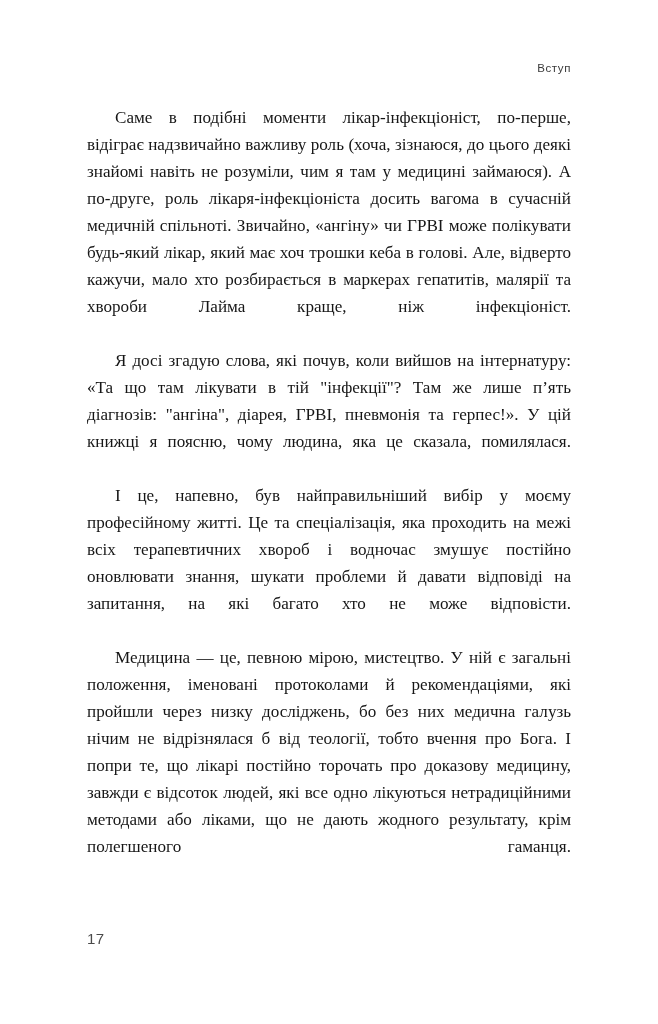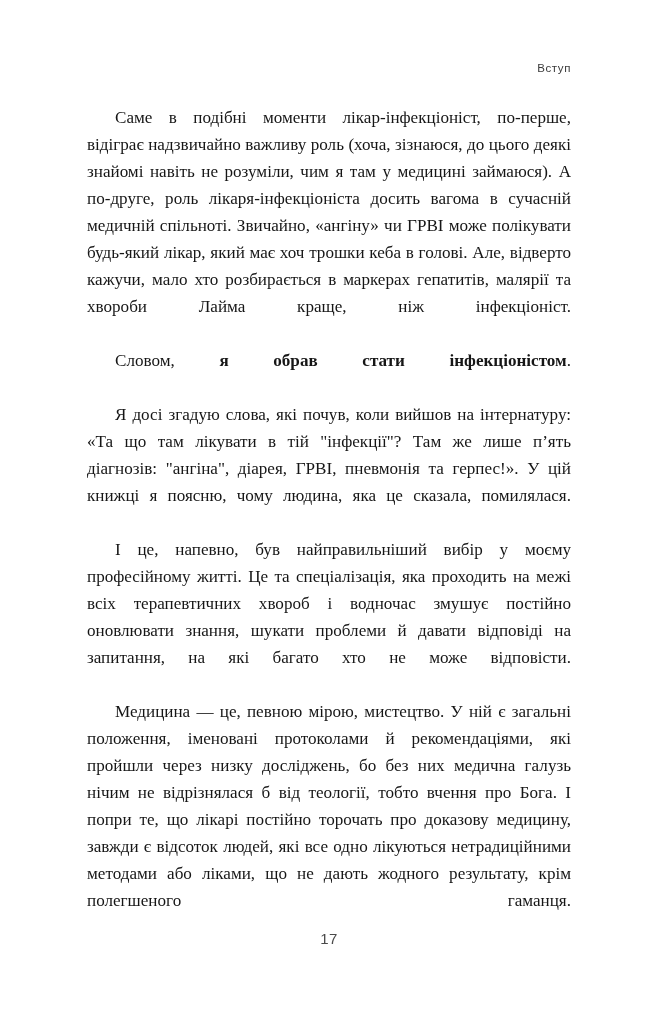--- a/index.html
+++ b/index.html
@@ -69,37 +69,36 @@
     content: "";
     display: inline-block;
     width: 100%;
   }
 
   .folio {
     position: absolute;
     top: 930px;
     left: 87px;
     width: 484px;
-    text-align: center;
+    text-align: left;
     font-size: 15px;
     color: #4a4a4a;
     font-family: "Liberation Sans", "DejaVu Sans", sans-serif;
     letter-spacing: 0.3px;
   }
 </style>
 </head>
 <body>
 
 <div class="page">
 
   <div class="running-head">Вступ</div>
 
   <div class="textblock" id="textblock">
       <p><span>Саме в подібні моменти лікар-інфекціоніст, по-перше, відіграє надзвичайно важливу роль (хоча, зізнаюся, до цього деякі знайомі навіть не розуміли, чим я там у медицині займаюся). А по-друге, роль лікаря-інфекціоніста досить вагома в сучасній медичній спільноті. Звичайно, «ангіну» чи ГРВІ може полікувати будь-який лікар, який має хоч трошки кеба в голові. Але, відверто кажучи, мало хто розбирається в маркерах гепатитів, малярії та хвороби Лайма краще, ніж інфекціоніст.</span></p>
-      <p><span>Словом, </span><strong>я обрав стати інфекціоністом</strong><span>.</span></p>
       <p><span>Я досі згадую слова, які почув, коли вийшов на інтернатуру: «Та що там лікувати в тій "інфекції"? Там же лише п’ять діагнозів: "ангіна", діарея, ГРВІ, пневмонія та герпес!». У цій книжці я поясню, чому людина, яка це сказала, помилялася.</span></p>
       <p><span>І це, напевно, був найправильніший вибір у моєму професійному житті. Це та спеціалізація, яка проходить на межі всіх терапевтичних хвороб і водночас змушує постійно оновлювати знання, шукати проблеми й давати відповіді на запитання, на які багато хто не може відповісти.</span></p>
       <p><span>Медицина — це, певною мірою, мистецтво. У ній є загальні положення, іменовані протоколами й рекомендаціями, які пройшли через низку досліджень, бо без них медична галузь нічим не відрізнялася б від теології, тобто вчення про Бога. І попри те, що лікарі постійно торочать про доказову медицину, завжди є відсоток людей, які все одно лікуються нетрадиційними методами або ліками, що не дають жодного результату, крім полегшеного гаманця.</span></p>
     </div>
 
   <div class="folio">17</div>
 
 </div>
 
 </body></html>

